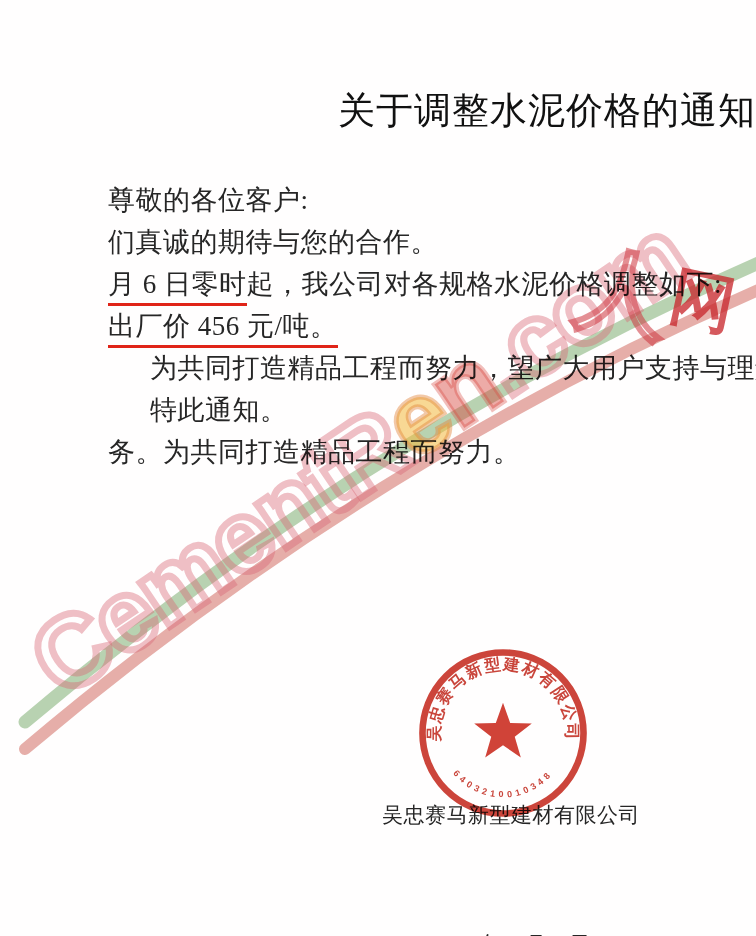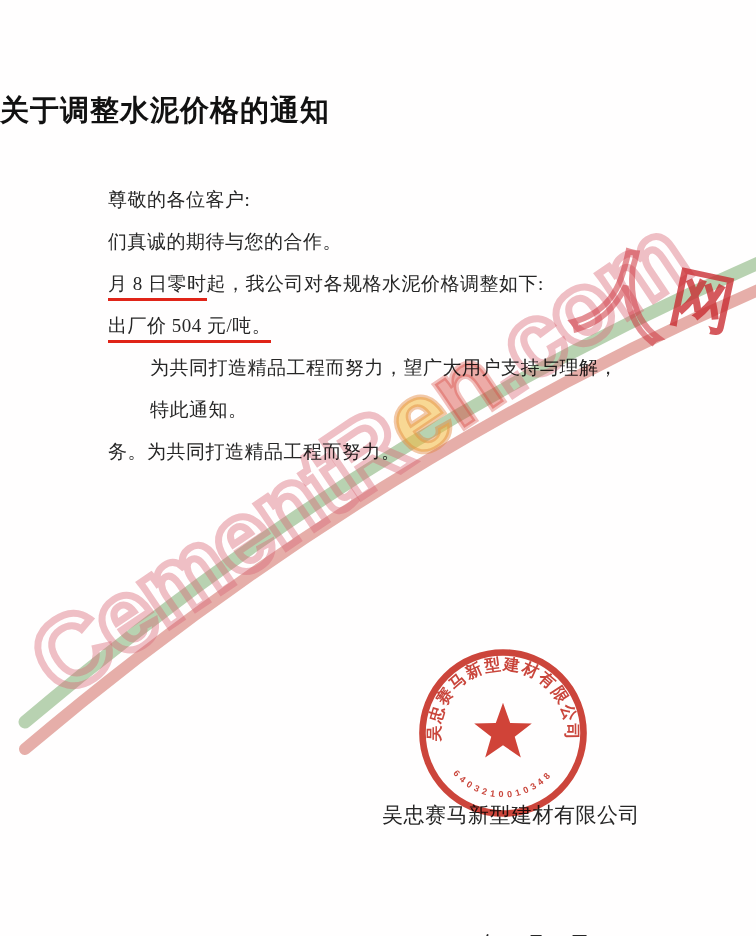--- a/index.html
+++ b/index.html
@@ -5,27 +5,27 @@
   html,body{margin:0;padding:0;}
   body{
     width:756px;height:936px;position:relative;overflow:hidden;
     background:#fffefe;
     font-family:"Liberation Serif","DejaVu Serif",serif;
     color:#262626;
   }
   .page{position:absolute;inset:0;}
   .doc-title{
     position:absolute;top:88px;left:0;width:756px;height:45px;line-height:45px;
-    text-align:left;font-size:29px;font-weight:700;letter-spacing:1px;color:#111;
+    text-align:right;font-size:37px;font-weight:400;letter-spacing:1px;color:#111;
   }
   .doc-lines{
     position:absolute;top:179px;left:108px;width:548px;z-index:2;
   }
   .doc-line{
-    height:42px;line-height:42px;font-size:19px;letter-spacing:0.5px;
+    height:42px;line-height:42px;font-size:27px;letter-spacing:0.5px;
     white-space:pre;
   }
   .doc-line.indent{padding-left:42px;}
   .red-underline{
     border-bottom:3px solid #e02418;
     padding-bottom:4px;
   }
   .signature{
     position:absolute;top:708px;right:116px;text-align:center;z-index:2;
     font-size:21px;line-height:43px;letter-spacing:0.5px;white-space:pre;
@@ -63,22 +63,22 @@
 </head>
 <body>
 
 <div class="page">
 
   <div class="doc-title">关于调整水泥价格的通知</div>
 
   <div class="doc-lines">
       <div class="doc-line"><span>尊敬的各位客户:</span></div>
       <div class="doc-line"><span>们真诚的期待与您的合作。</span></div>
-      <div class="doc-line"><span class="red-underline">月 8 日零时</span><span>起，我公司对各规格水泥价格调整如下:</span></div>
-      <div class="doc-line"><span class="red-underline">出厂价 504 元/吨。</span></div>
+      <div class="doc-line"><span class="red-underline">月 6 日零时</span><span>起，我公司对各规格水泥价格调整如下:</span></div>
+      <div class="doc-line"><span class="red-underline">出厂价 456 元/吨。</span></div>
       <div class="doc-line indent"><span>为共同打造精品工程而努力，望广大用户支持与理解，</span></div>
       <div class="doc-line indent"><span>特此通知。</span></div>
       <div class="doc-line"><span>务。为共同打造精品工程而努力。</span></div>
     </div>
 
   <div class="signature">
     <div>吴忠赛马新型建材有限公司</div>
     <div>2022 年 3 月 8 日</div>
   </div>
 

